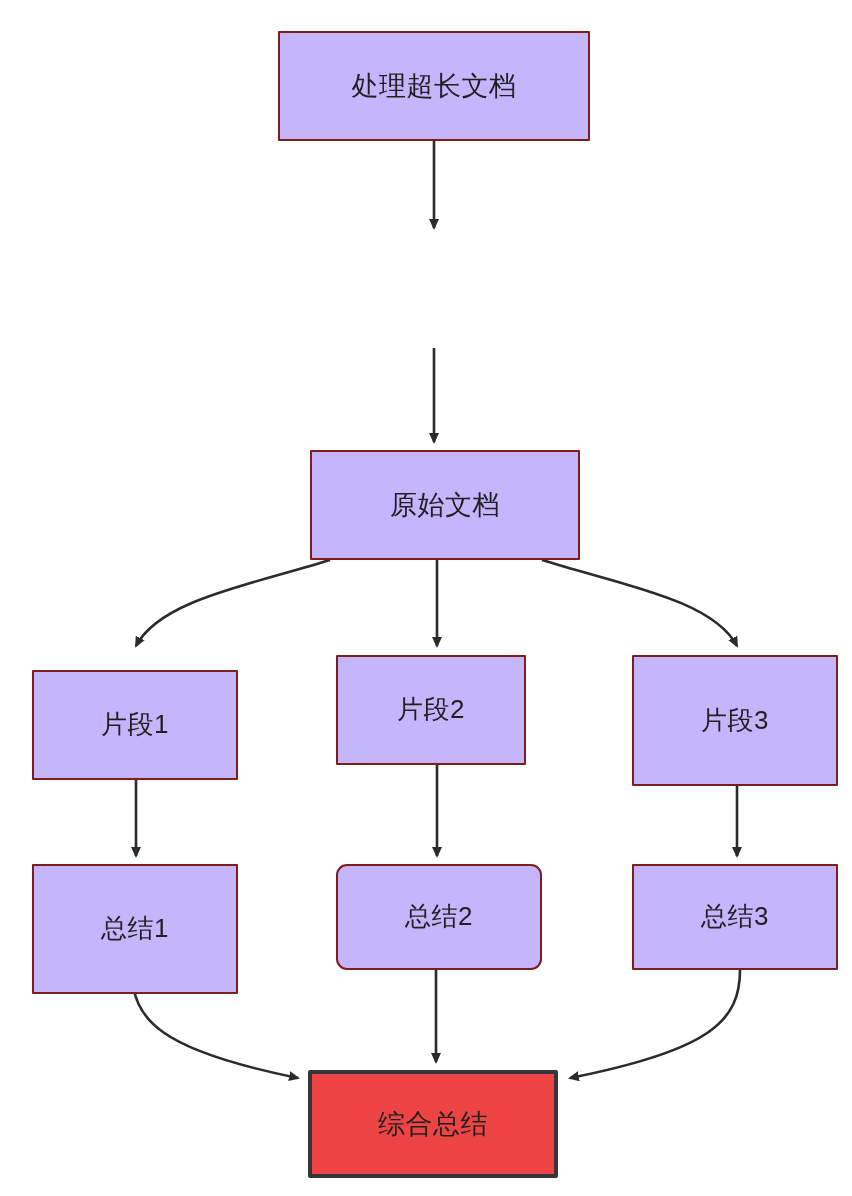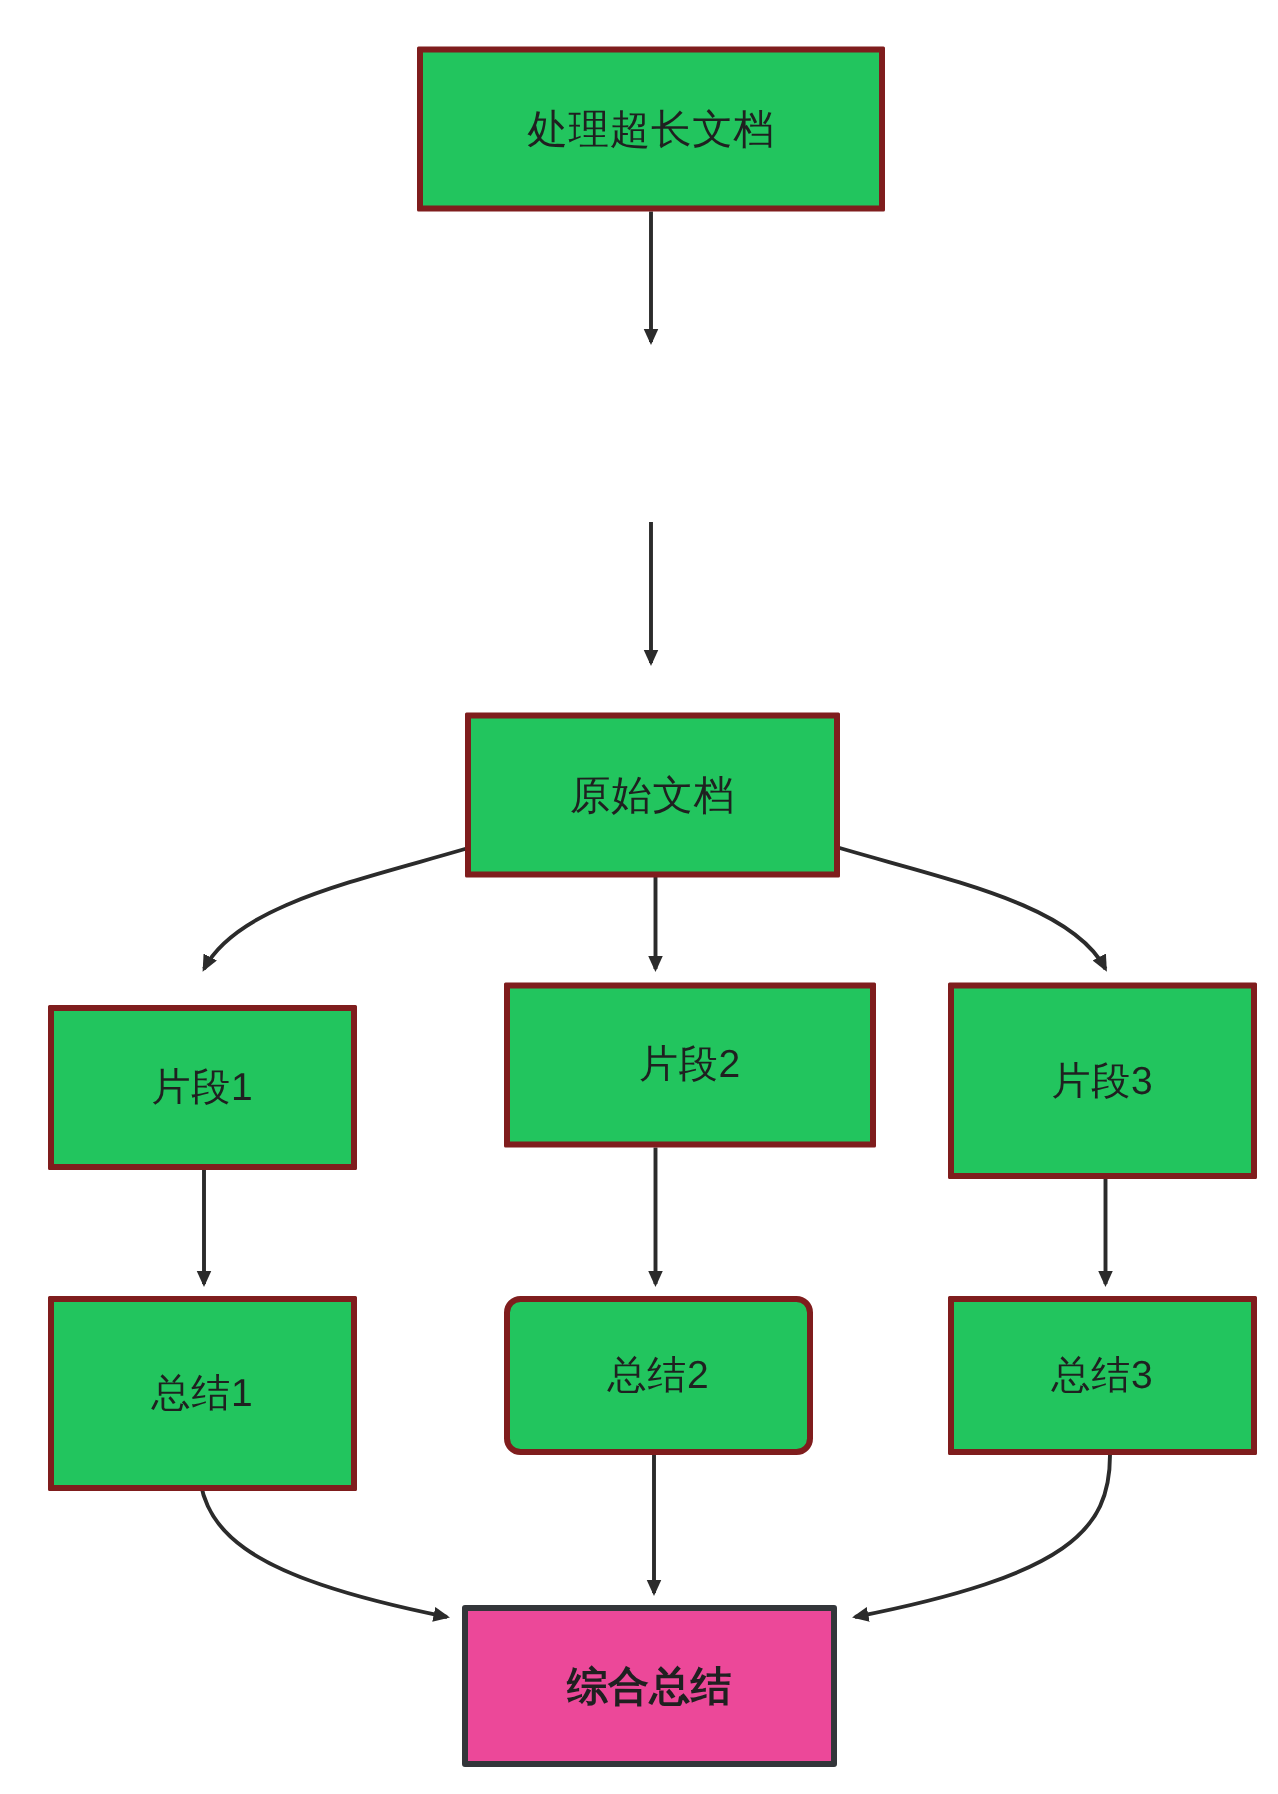--- a/index.html
+++ b/index.html
@@ -36,34 +36,33 @@
     z-index: 2;
   }
   .node-label {
     font-size: 27px;
     line-height: 1.2;
     color: #1f2020;
     letter-spacing: 0.5px;
     white-space: nowrap;
   }
   .node.normal {
-    background: #22c55e;
-    border: 4px solid #7f1d1d;
+    background: #c4b5fd;
+    border: 2px solid #7f1d1d;
     border-radius: 1px;
   }
   .node.highlight {
     background: #bdb8f5;
     border: 4px solid #33363a;
     border-radius: 2px;
   }
   .node.success {
-    background: #ec4899;
+    background: #ef4444;
     border: 4px solid #33363a;
     border-radius: 2px;
-    font-weight: bold;
   }
   .node.small .node-label {
     font-size: 26px;
   }
 </style>
 </head>
 <body>
 
 <div id="diagram-root" style="background: rgb(255, 255, 255);">
 
@@ -95,29 +94,29 @@
     <path d="M436,970 L436,1062" stroke="#2b2b2b" stroke-width="2.6" fill="none" marker-end="url(#arrowhead)"></path>
 
     <path d="M740,970 C740,1020 712,1050 570,1078" stroke="#2b2b2b" stroke-width="2.6" fill="none" marker-end="url(#arrowhead)"></path>
   </svg>
 
   <div class="node normal" id="node-root" style="left: 278px; top: 31px; width: 312px; height: 110px;">
     <span class="node-label">处理超长文档</span>
   </div>
 
 
-  <div class="node normal" id="node-source" style="left: 310px; top: 475px; width: 250px; height: 110px;">
+  <div class="node normal" id="node-source" style="left: 310px; top: 450px; width: 270px; height: 110px;">
     <span class="node-label">原始文档</span>
   </div>
 
   <div class="node normal small" id="node-chunk1" style="left: 32px; top: 670px; width: 206px; height: 110px;">
     <span class="node-label">片段1</span>
   </div>
 
-  <div class="node normal small" id="node-chunk2" style="left: 336px; top: 655px; width: 248px; height: 110px;">
+  <div class="node normal small" id="node-chunk2" style="left: 336px; top: 655px; width: 190px; height: 110px;">
     <span class="node-label">片段2</span>
   </div>
 
   <div class="node normal small" id="node-chunk3" style="left: 632px; top: 655px; width: 206px; height: 131px;">
     <span class="node-label">片段3</span>
   </div>
 
   <div class="node normal small" id="node-summary1" style="left: 32px; top: 864px; width: 206px; height: 130px;">
     <span class="node-label">总结1</span>
   </div>

